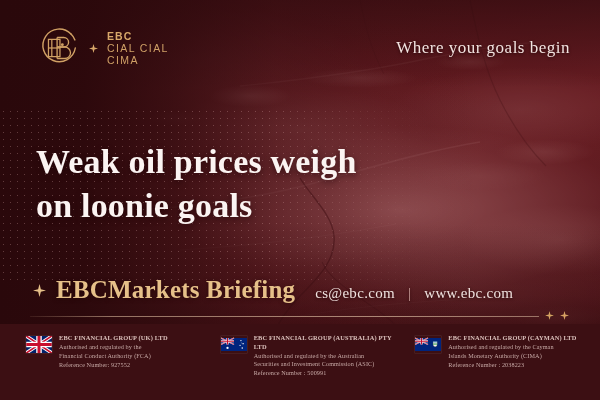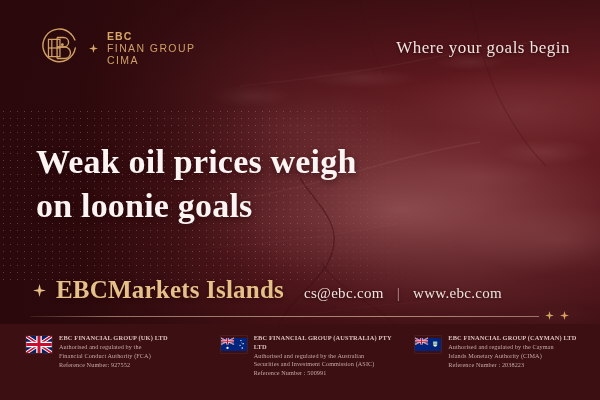--- a/index.html
+++ b/index.html
@@ -286,38 +286,38 @@
         <path d="M22 23 H30 A6 6 0 0 1 30 35 H22" stroke="#d0a064" stroke-width="1.4" fill="none"></path>
         <circle cx="27.5" cy="20.5" r="1.5" fill="#d0a064"></circle>
       </svg>
 
       <svg class="brand-spark" viewBox="0 0 10 10">
         <path d="M5 0 L6.1 3.9 L10 5 L6.1 6.1 L5 10 L3.9 6.1 L0 5 L3.9 3.9 Z" fill="#d8a86a"></path>
       </svg>
 
       <div class="brand-words">
         <span class="l1">EBC</span>
-        <span class="l2">FINAN GROUP</span>
+        <span class="l2">CIAL CIAL</span>
         <span class="l3">CIMA</span>
       </div>
     </div>
 
     <div class="tagline">Where your goals begin</div>
   </div>
 
   <div class="headline">
     <span class="line">Weak oil prices weigh</span>
     <span class="line">on loonie goals</span>
   </div>
 
   <div class="briefing-row">
     <svg class="briefing-spark" viewBox="0 0 10 10">
       <path d="M5 0 L6.05 3.95 L10 5 L6.05 6.05 L5 10 L3.95 6.05 L0 5 L3.95 3.95 Z" fill="#e6c089"></path>
     </svg>
-    <div class="briefing-title">EBCMarkets Islands</div>
+    <div class="briefing-title">EBCMarkets Briefing</div>
     <div class="contact">
       <span>cs@ebc.com</span>
       <span class="sep">|</span>
       <span>www.ebc.com</span>
     </div>
   </div>
 
   <div class="divider"></div>
   <svg class="divider-spark-a" viewBox="0 0 10 10">
     <path d="M5 0 L6.05 3.95 L10 5 L6.05 6.05 L5 10 L3.95 6.05 L0 5 L3.95 3.95 Z" fill="#dda champ"></path>

